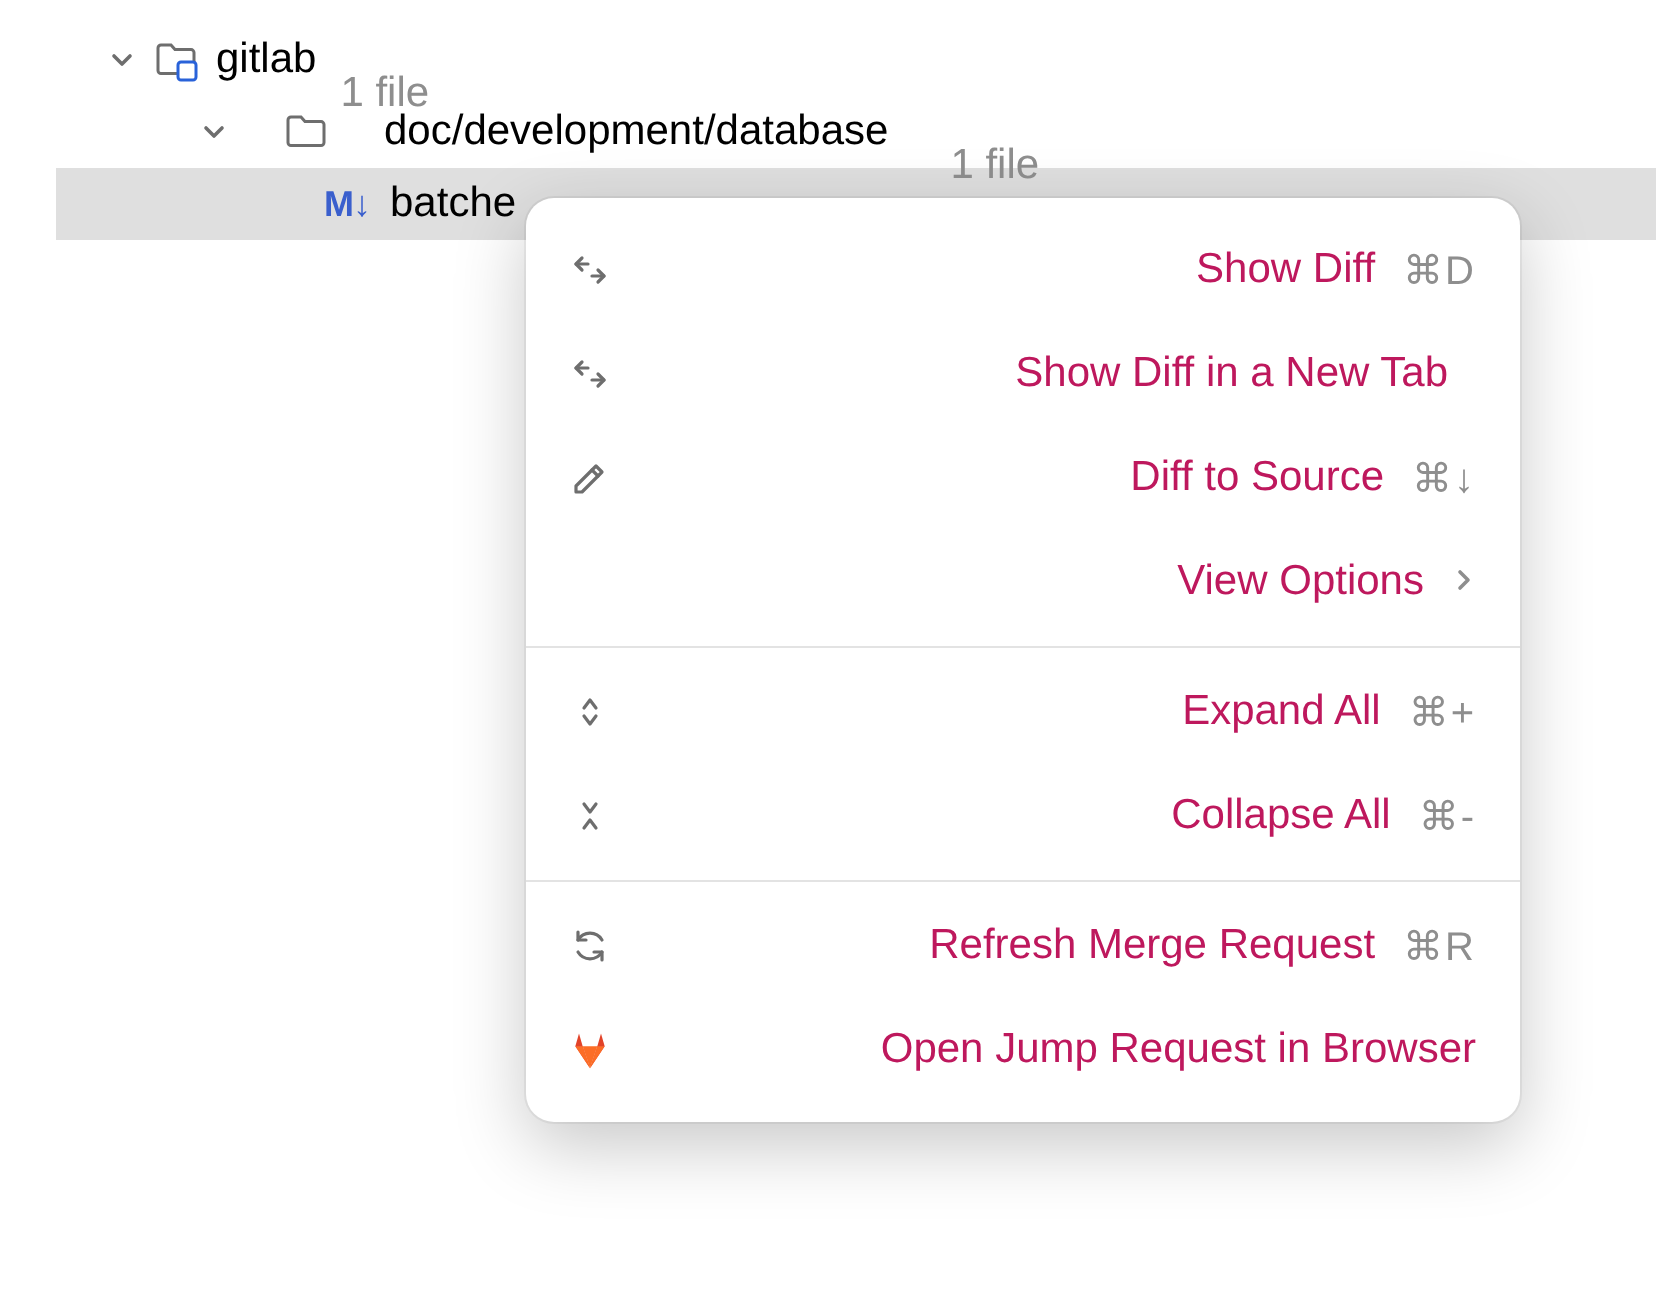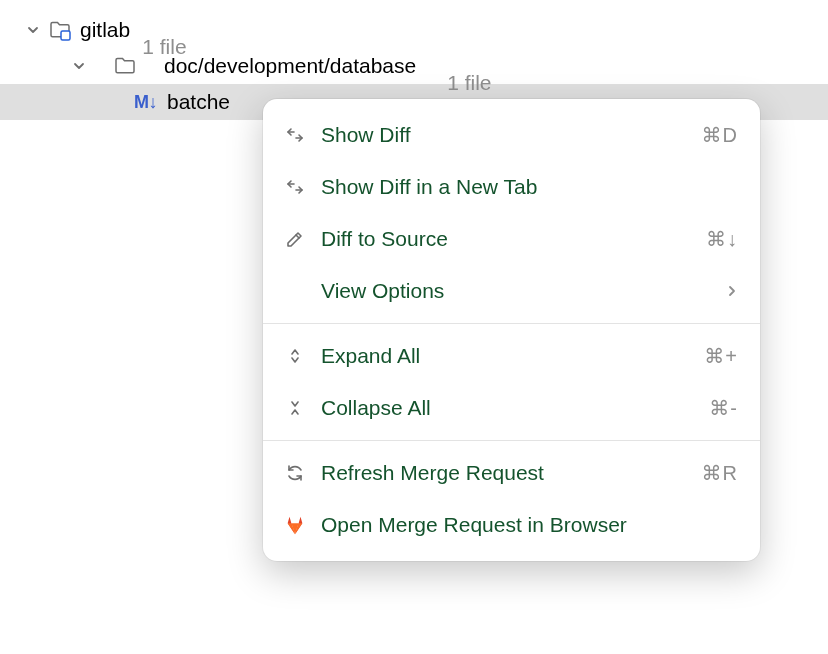--- a/index.html
+++ b/index.html
@@ -8,20 +8,21 @@
       font-size: 21px;
       color: #000;
       background: #fff;
       width: 828px;
       height: 654px;
       overflow: hidden;
       position: relative;
     }
     .tree {
       padding-top: 12px;
+      padding-left: 28px;
     }
     .tree-row {
       display: flex;
       align-items: center;
       height: 36px;
       padding-left: 24px;
       gap: 6px;
     }
     .tree-row.level-1 { padding-left: 70px; gap: 25px; }
     .tree-row.level-2 { padding-left: 134px; }
@@ -82,21 +83,22 @@
       width: 24px;
       height: 24px;
       display: inline-flex;
       align-items: center;
       justify-content: center;
       color: #6e6e6e;
       flex-shrink: 0;
     }
     .menu-item .mi-label {
       flex: 1;
-      color: #14532d;
+      color: #be185d;
+      text-align: right;
     }
     .menu-item .mi-shortcut {
       color: #8e8e8e;
       font-size: 20px;
       letter-spacing: 1px;
     }
     .menu-sep {
       height: 1px;
       background: #e3e3e3;
       margin: 6px 0;
@@ -247,17 +249,17 @@
       <svg class="gitlab-logo" viewBox="0 0 24 24">
         <path fill="#E24329" d="M12 22 L4 10 L8 10 Z"></path>
         <path fill="#FC6D26" d="M12 22 L8 10 L4 10 Z"></path>
         <path fill="#E24329" d="M4 10 L6 3 L8 10 Z"></path>
         <path fill="#E24329" d="M12 22 L20 10 L16 10 Z"></path>
         <path fill="#FC6D26" d="M12 22 L16 10 L20 10 Z"></path>
         <path fill="#E24329" d="M20 10 L18 3 L16 10 Z"></path>
         <path fill="#FC6D26" d="M12 22 L8 10 L16 10 Z"></path>
       </svg>
     </span>
-    <span class="mi-label">Open Merge Request in Browser</span>
+    <span class="mi-label">Open Jump Request in Browser</span>
   </div>
 
 
 </div>
 
 </body></html>

